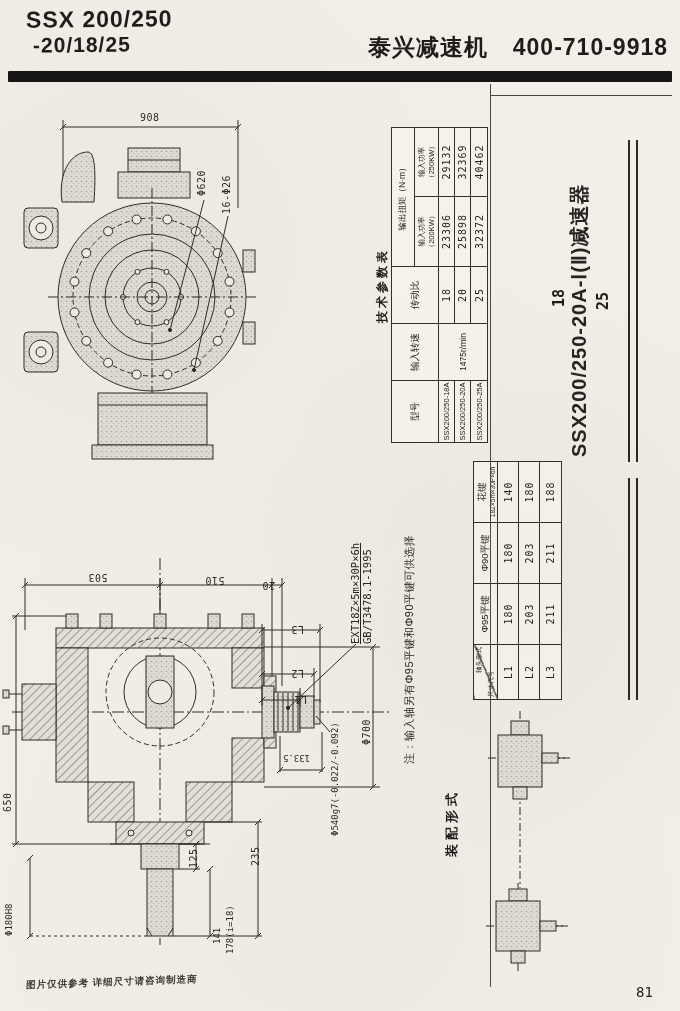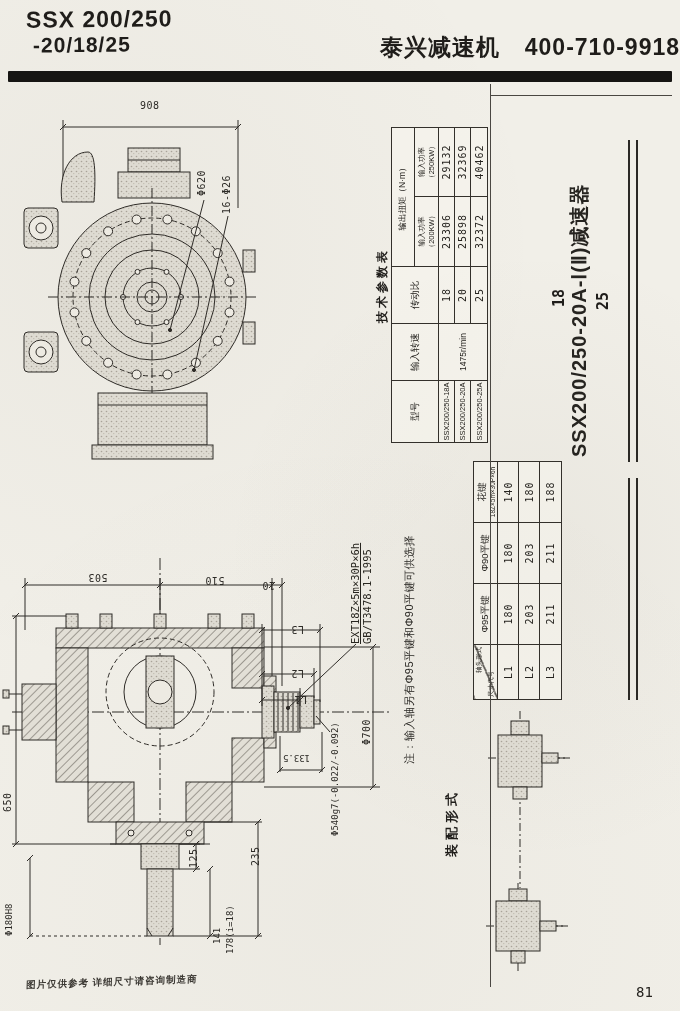--- a/index.html
+++ b/index.html
@@ -13,21 +13,21 @@
     font-family:"Liberation Sans", sans-serif;color:#1f1d1a;
   }
   .abs{position:absolute;}
   .nw{white-space:nowrap;}
   .rv{position:absolute;transform-origin:0 0;}
   .r180{transform:rotate(180deg);}
   .dim{font:10px "DejaVu Sans Mono", monospace;color:#2c2a26;white-space:nowrap;letter-spacing:.5px;}
   .dim-sm{font:9px "DejaVu Sans Mono", monospace;color:#2c2a26;white-space:nowrap;}
   .hdr1{font-weight:bold;font-size:23px;letter-spacing:1px;transform:rotate(-.6deg);}
   .hdr2{font-weight:bold;font-size:21px;letter-spacing:1px;transform:rotate(-.6deg);}
-  .brand{font-weight:bold;font-size:23px;letter-spacing:1px;margin-left:12px;}
+  .brand{font-weight:bold;font-size:23px;letter-spacing:1px;}
   .rule{background:#161513;border-radius:1px;}
   .vline{background:#4a4742;width:1px;}
   .dbl{border-left:2px solid #2b2925;border-right:2px solid #2b2925;width:6px;}
   .bigmodel{font-size:20px;font-weight:bold;letter-spacing:1px;white-space:nowrap;color:#262420;}
   .ratio-alt{font-size:15px;font-weight:bold;font-family:"DejaVu Sans Mono",monospace;}
   .tbl-title{font-size:12px;font-weight:bold;letter-spacing:3px;text-align:center;height:17px;}
   table.ptable,table.stable{border-collapse:collapse;table-layout:fixed;background:rgba(247,245,239,.55);}
   table.ptable td,table.ptable th,table.stable td,table.stable th{
     border:1px solid #33302b;padding:0;text-align:center;vertical-align:middle;
     font-weight:normal;overflow:hidden;color:#24221e;
@@ -142,21 +142,21 @@
     <line x1="98" y1="315" x2="207" y2="315"></line>
     <rect x="92" y="355" width="121" height="14" fill="url(#st1)"></rect>
 
     <line x1="204" y1="110" x2="170" y2="240"></line>
     <circle cx="170" cy="240" r="1.6" fill="#2f2c28"></circle>
     <line x1="228" y1="126" x2="194" y2="280"></line>
     <circle cx="194" cy="280" r="1.6" fill="#2f2c28"></circle>
   </g>
 </svg>
 
-<span class="abs dim" style="left:140px;top:100px;">908</span>
+<span class="abs dim" style="left:140px;top:112px;">908</span>
 <div class="rv dim" style="left:196px;top:140px;width:56px;height:13px;transform:rotate(-90deg) translateX(-56px);">Φ620</div>
 <div class="rv dim" style="left:221px;top:140px;width:74px;height:13px;transform:rotate(-90deg) translateX(-74px);">16-Φ26</div>
 
 <svg style="left:0;top:480px;" width="490" height="480" viewBox="0 0 490 480">
   <defs>
     <pattern id="st2" width="5" height="5" patternUnits="userSpaceOnUse">
       <rect width="5" height="5" fill="#dedbd2"></rect>
       <circle cx="1.5" cy="1.5" r="0.8" fill="#a9a399"></circle>
       <circle cx="3.8" cy="3.6" r="0.6" fill="#b9b3a8"></circle>
     </pattern>

